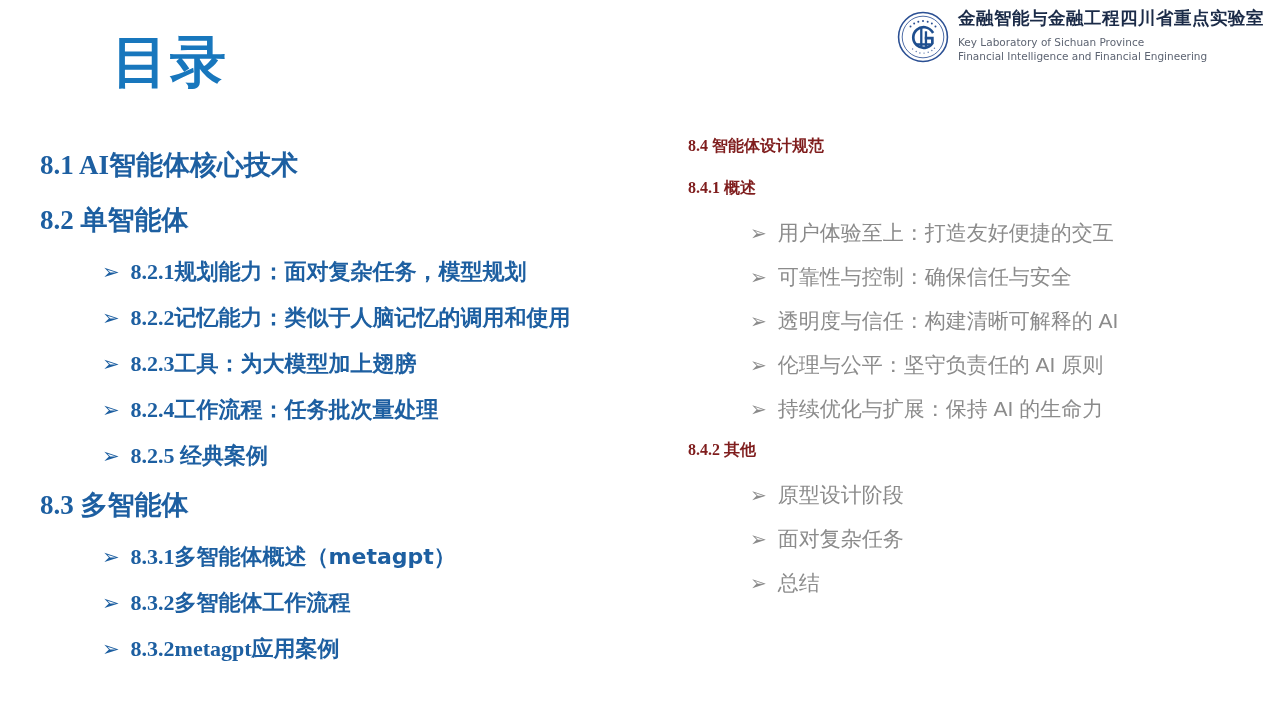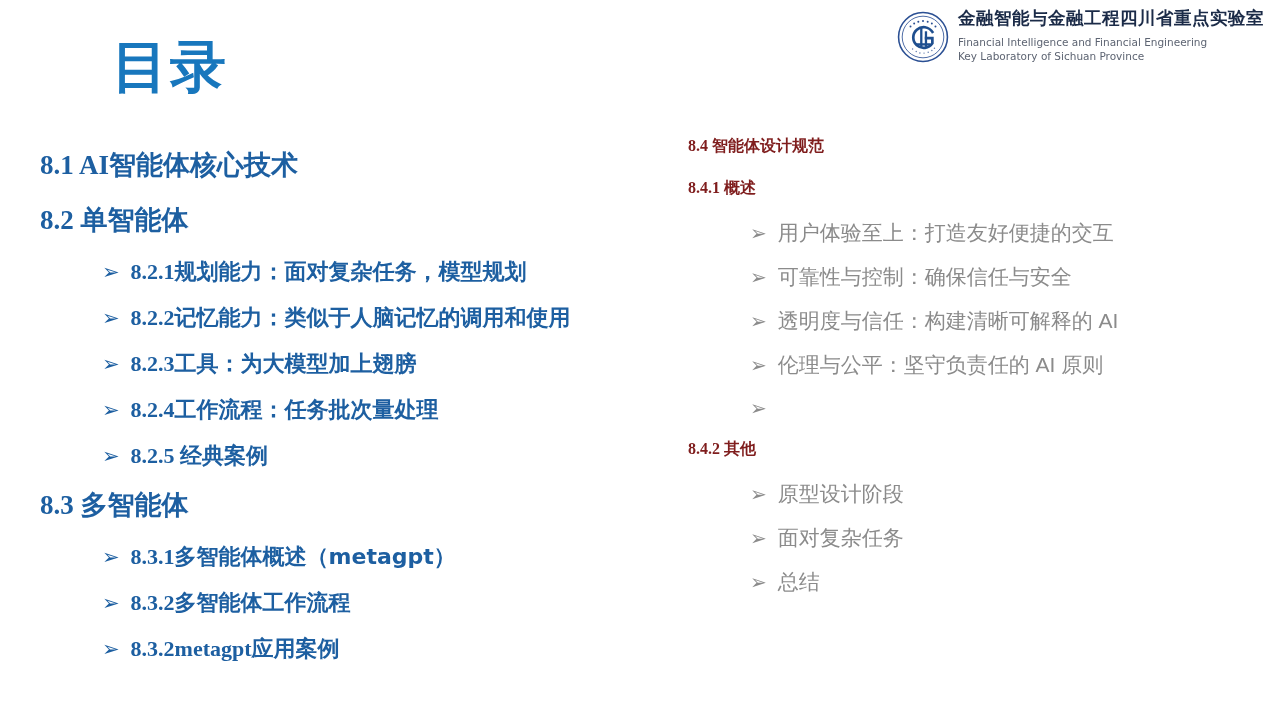--- a/index.html
+++ b/index.html
@@ -60,21 +60,21 @@
     color: #5d6472;
     line-height: 1.38;
     white-space: nowrap;
   }
 
   
   .slide-title {
     position: absolute;
     left: 112px;
     top: 36px;
-    font-family: Liberation Sans, sans-serif;
+    font-family: Liberation Mono, monospace;
     font-size: 56px;
     font-weight: 700;
     color: #1877bd;
     letter-spacing: 2px;
     line-height: 1.1;
     text-shadow: 1px 1px 0 rgba(255,255,255,0.85);
   }
 
   
   .columns {
@@ -179,22 +179,22 @@
 
       <path d="M68 40 A20 20 0 1 0 68 62 L68 52 L56 52" fill="none" stroke="#1f4f8f" stroke-width="5.2" stroke-linecap="square"></path>
       <rect x="44.5" y="33" width="4.4" height="36" fill="#1f4f8f"></rect>
       <rect x="53.5" y="39" width="4.4" height="30" fill="#1f4f8f"></rect>
       <rect x="36" y="62" width="28" height="4.4" fill="#1f4f8f"></rect>
     </svg>
 
     <div class="brand-text">
       <div class="brand-cn">金融智能与金融工程四川省重点实验室</div>
       <div class="brand-en">
+        <div>Key Laboratory of Sichuan Province</div>
         <div>Financial Intelligence and Financial Engineering</div>
-        <div>Key Laboratory of Sichuan Province</div>
       </div>
     </div>
   </div>
 
   <div class="slide-title">目录</div>
 
   <div class="columns">
 
     <div class="col col-left">
 
@@ -277,20 +277,21 @@
         <span class="bullet-text cn">透明度与信任：构建清晰可解释的 AI</span>
       </div>
 
       <div class="bullet row-bullet">
         <span class="bullet-mark">➢</span>
         <span class="bullet-text cn">伦理与公平：坚守负责任的 AI 原则</span>
       </div>
 
       <div class="bullet row-bullet">
         <span class="bullet-mark">➢</span>
+        <span class="bullet-text cn">持续优化与扩展：保持 AI 的生命力</span>
       </div>
 
       <div class="head row-head">
         <span class="num">8.4.2 </span><span class="cn">其他</span>
       </div>
 
       <div class="bullet row-bullet">
         <span class="bullet-mark">➢</span>
         <span class="bullet-text cn">原型设计阶段</span>
       </div>

